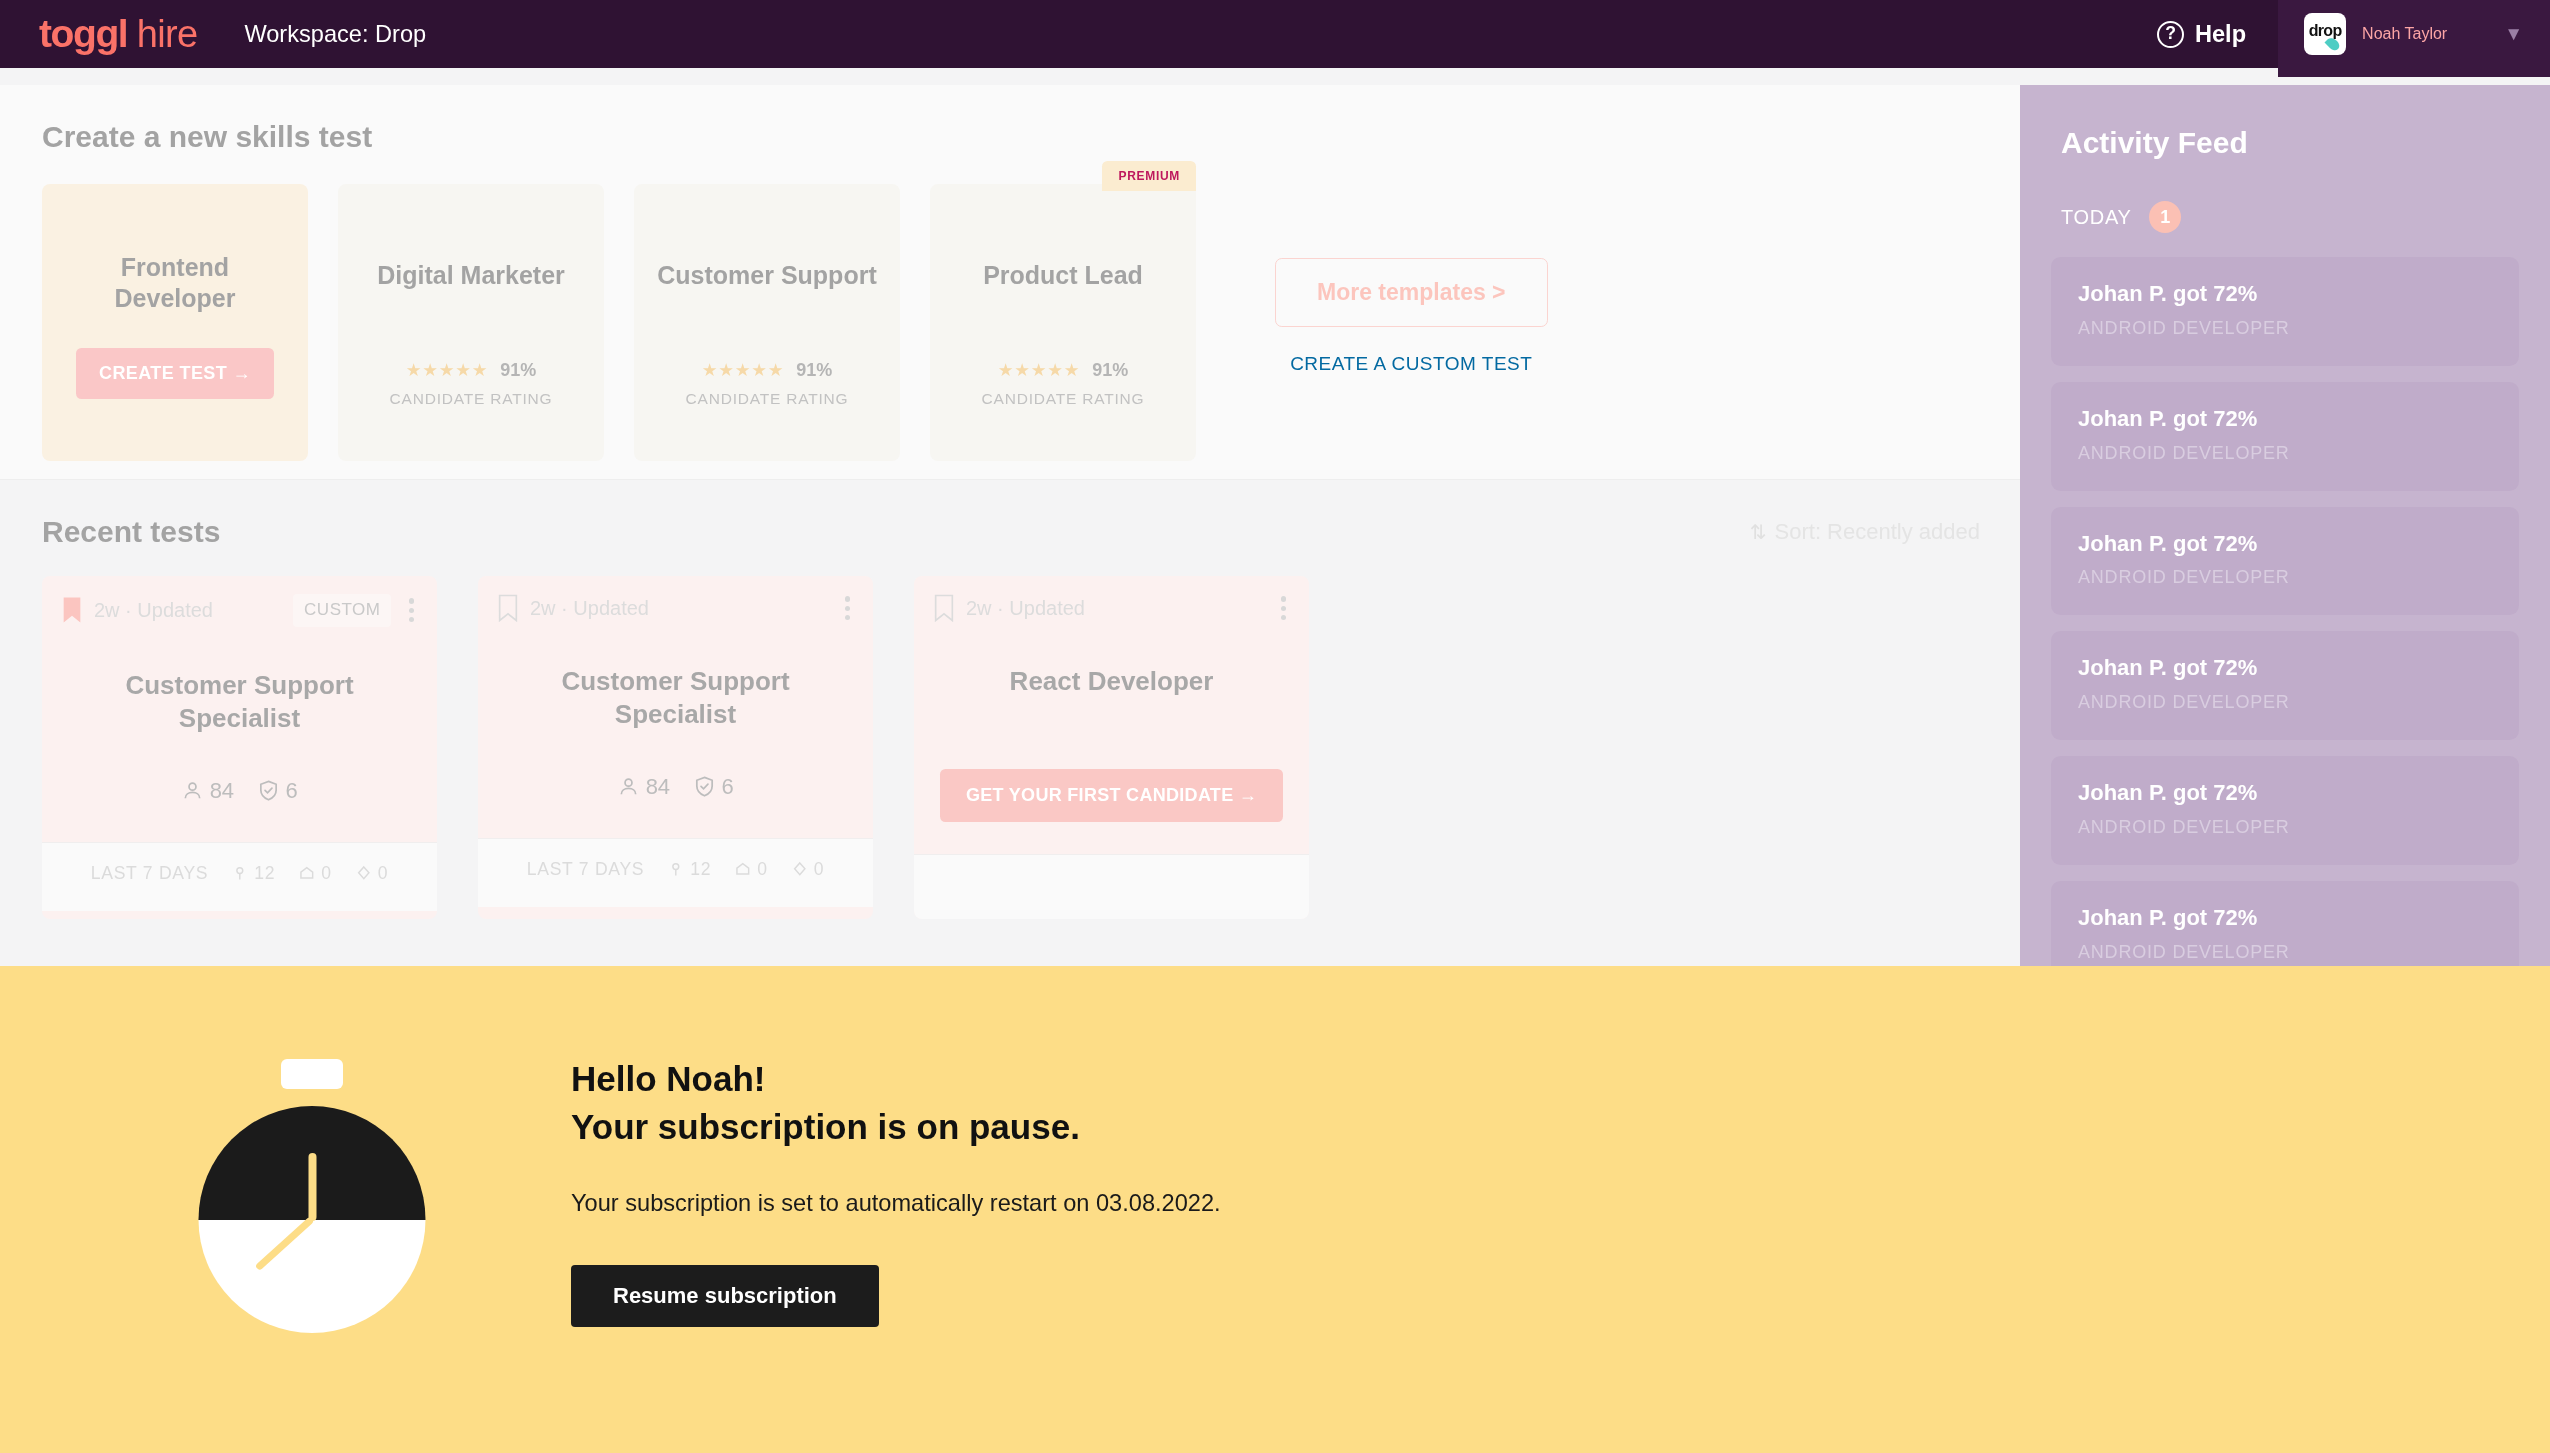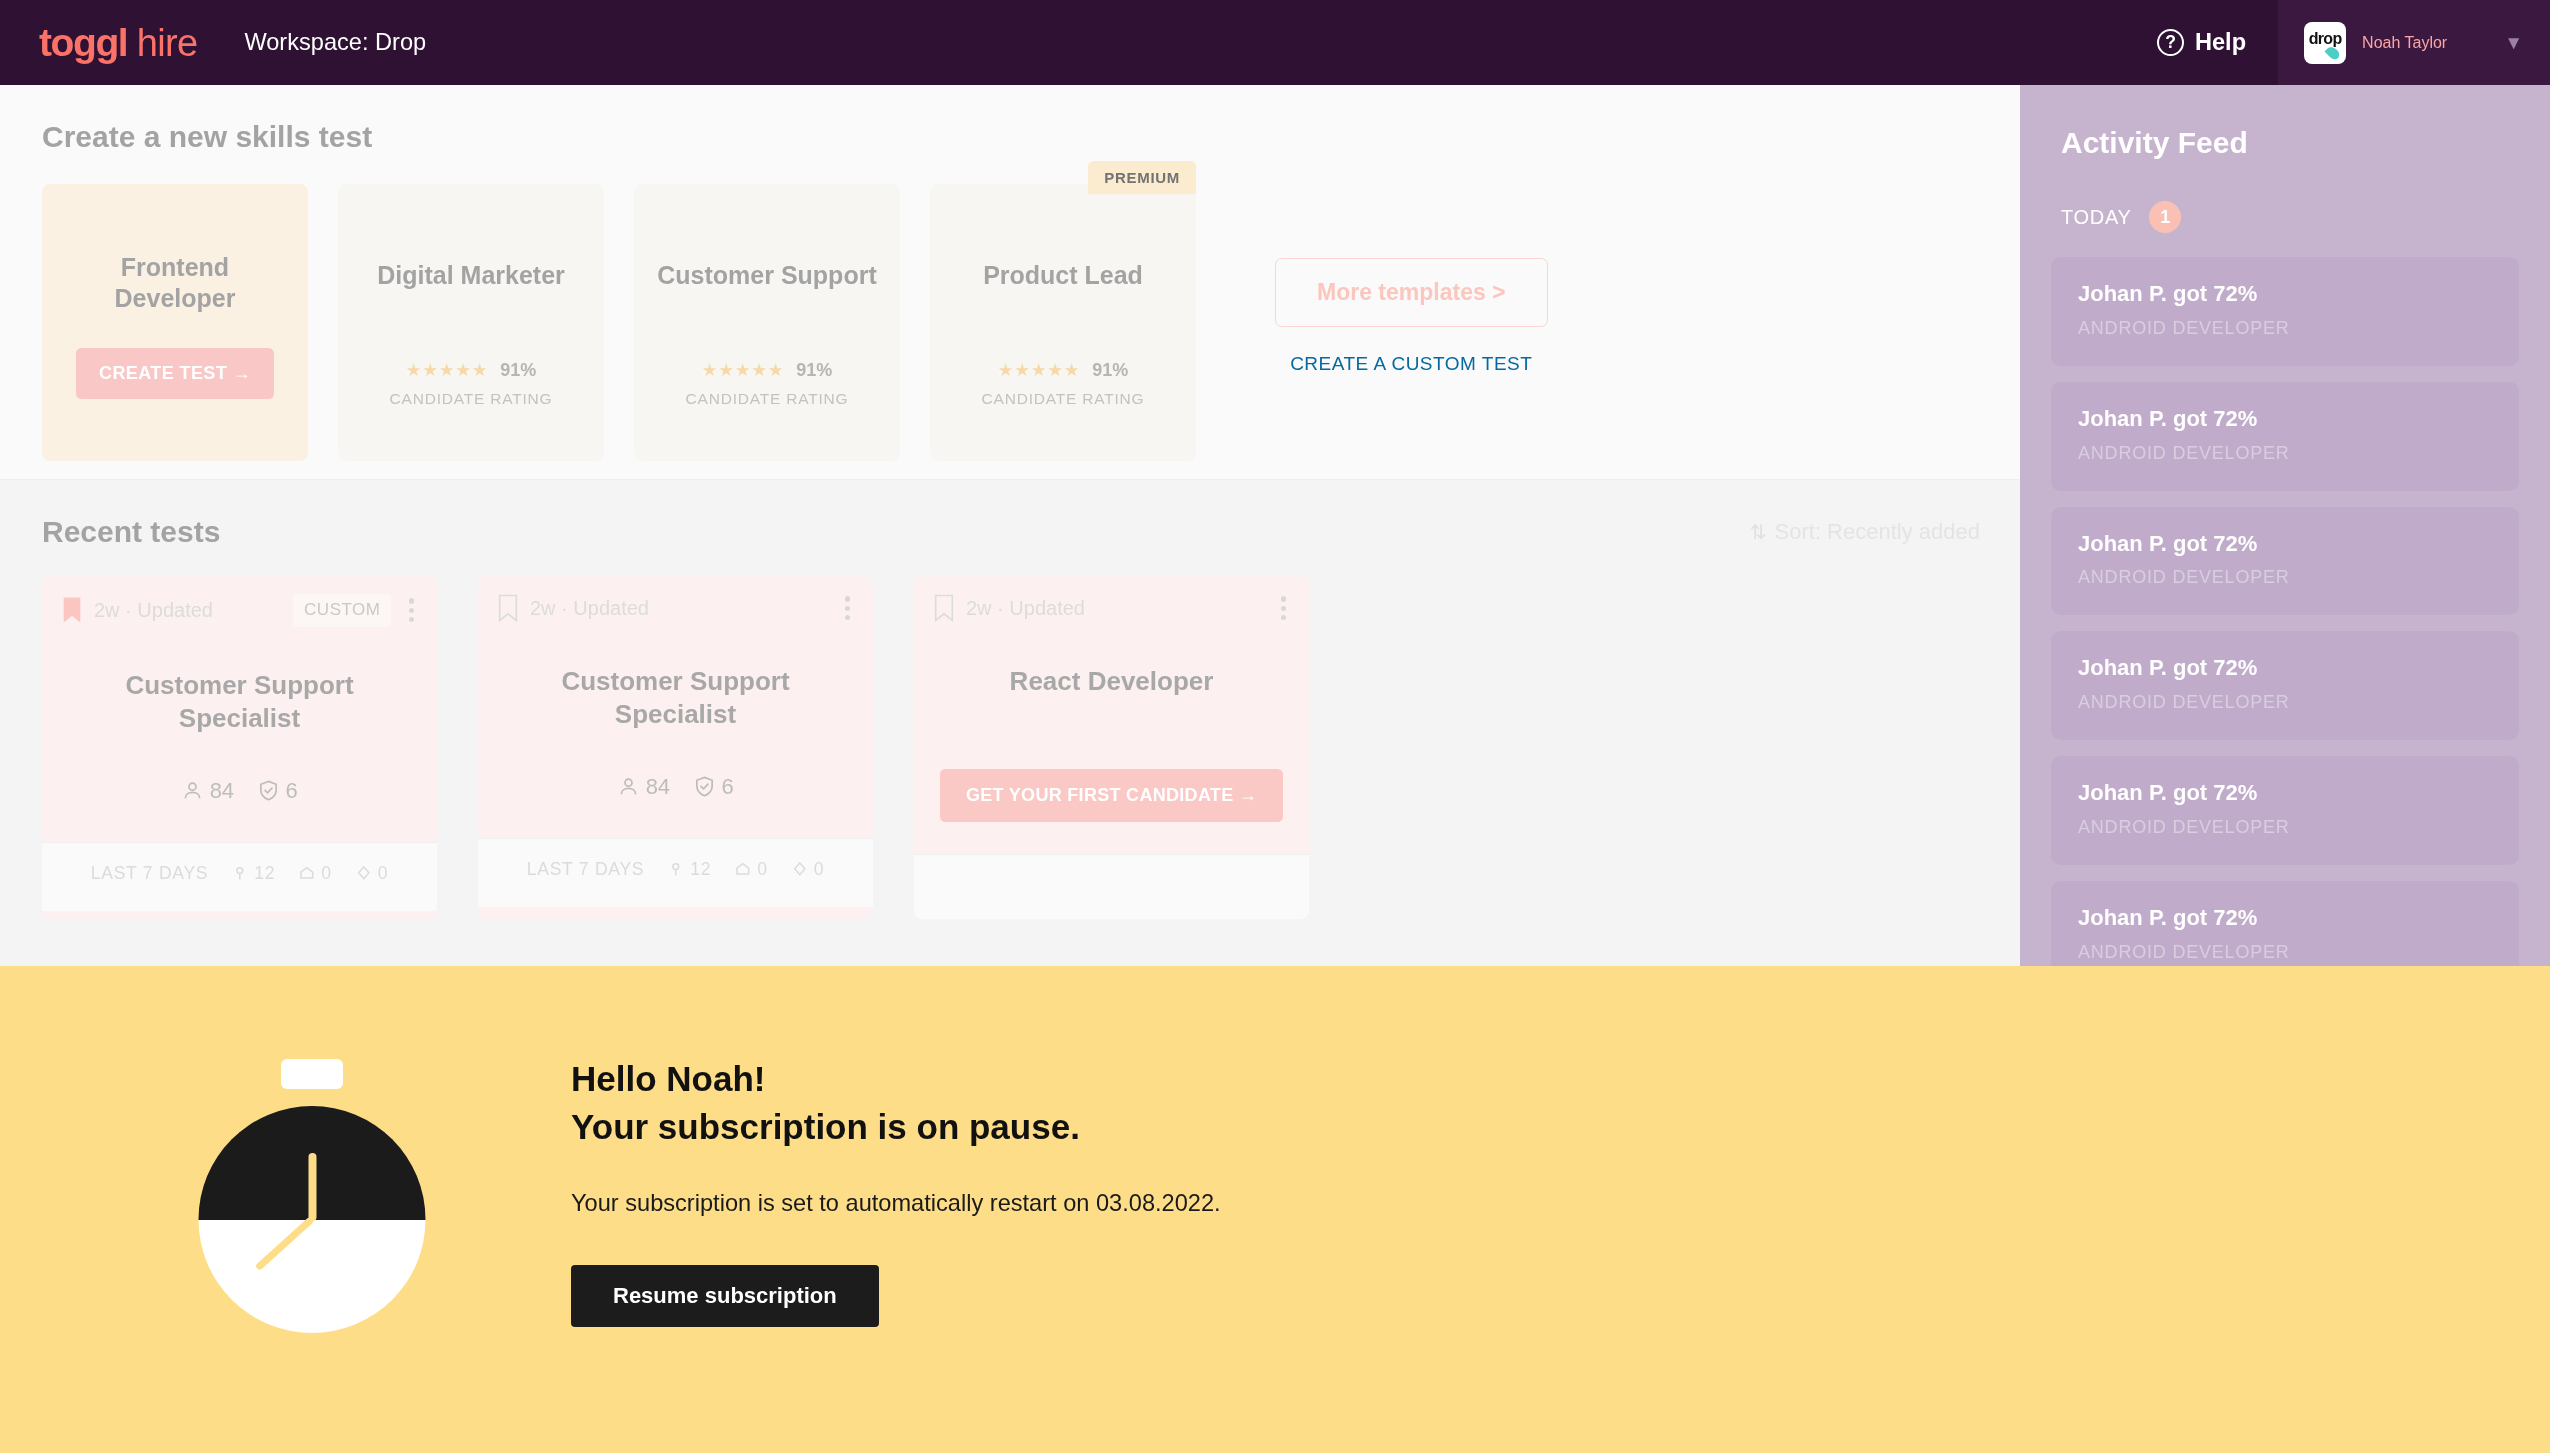--- a/index.html
+++ b/index.html
@@ -6,21 +6,21 @@
   html, body {
     width: 2550px; height: 1454px;
     font-family: "Liberation Sans", sans-serif;
     background: #f4f4f5;
     overflow: hidden;
   }
   #app { position: relative; width: 2550px; height: 1454px; }
 
   
   .topbar {
-    position: absolute; left: 0; top: 0; width: 2550px; height: 85px;
+    position: absolute; left: 0; top: 0; width: 2550px; height: 68px;
     background: #2f1233; display: flex; align-items: center;
   }
   .logo { margin-left: 39px; display: flex; align-items: baseline; }
   .logo-toggl {
     font-size: 39px; font-weight: 700; color: #fa7268;
     letter-spacing: -1.4px;
   }
   .logo-hire {
     font-size: 38px; font-weight: 400; color: #fa7268;
     margin-left: 9.5px; letter-spacing: -0.7px;
@@ -95,22 +95,22 @@
     font-size: 15.5px; color: #c2c2c2; letter-spacing: 0.8px; margin-top: 9.5px;
   }
   .create-test-btn {
     margin-top: auto; margin-bottom: 62px;
     background: #fac7c7; color: #ffffff; border: none;
     font-size: 18px; font-weight: 700; letter-spacing: 0.4px;
     padding: 15px 23px; border-radius: 5.4px; cursor: pointer;
   }
   .premium-badge {
     position: absolute; right: 0; top: -23px;
-    background: #fbecd0; color: #737373;
-    font-size: 15px; font-weight: 700; letter-spacing: 0.7px;
+    background: #fbecd0; color: #be185d;
+    font-size: 12px; font-weight: 700; letter-spacing: 0.7px;
     padding: 8px 16px; border-radius: 5.4px 5.4px 0 0;
   }
   .tpl-actions {
     display: flex; flex-direction: column; align-items: center;
     margin-left: 49px; margin-top: 74px;
   }
   .more-templates {
     border: 1.4px solid #fbd4d0; background: transparent;
     color: #fcc5bd; font-size: 23px; font-weight: 700;
     padding: 20px 41px; border-radius: 6.8px; cursor: pointer;

